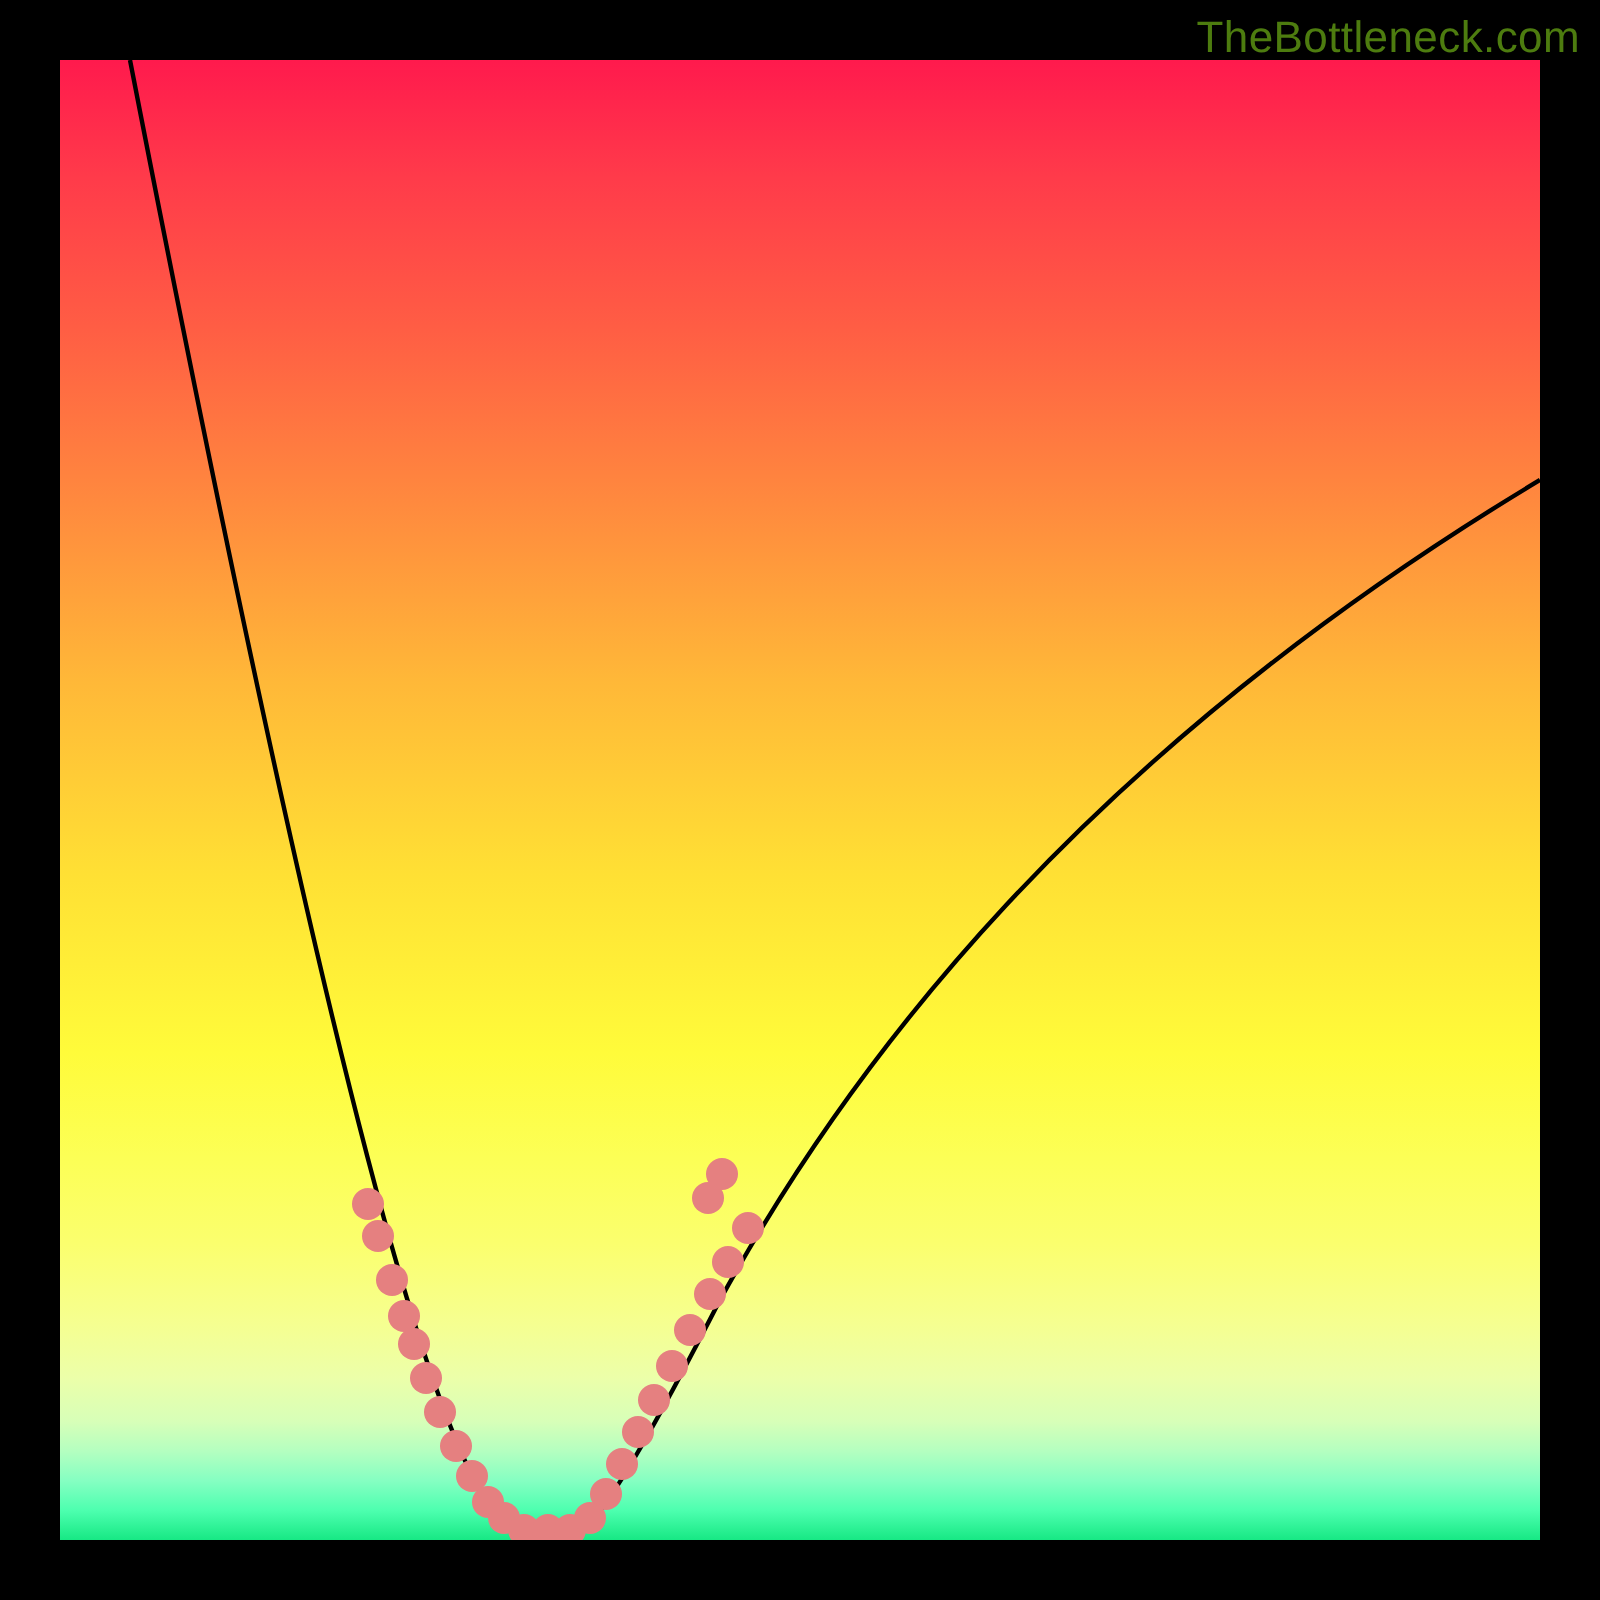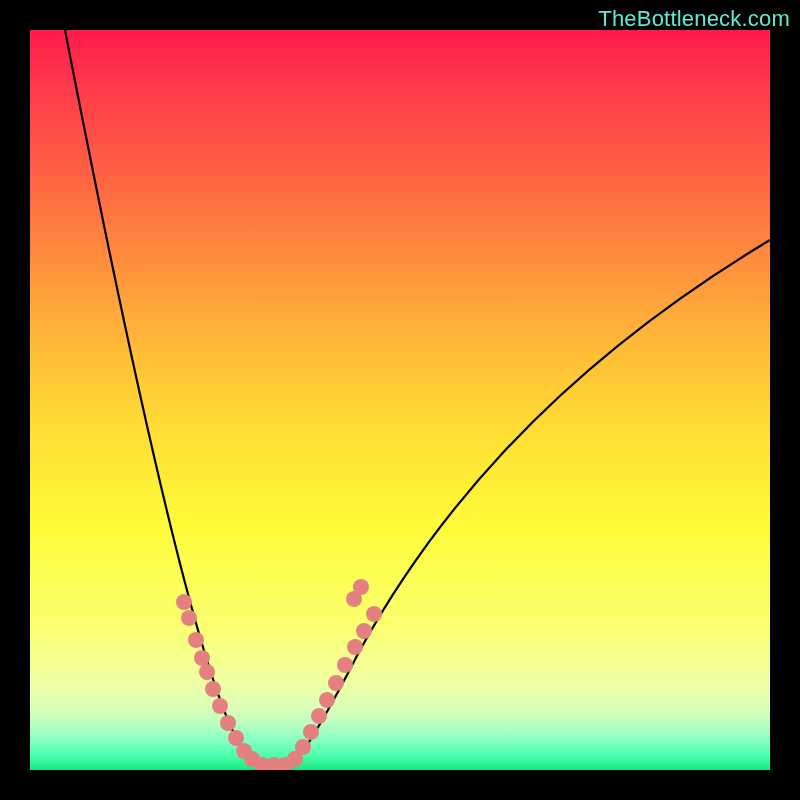--- a/index.html
+++ b/index.html
@@ -32,21 +32,21 @@
       #d7ffb8 92%,
       #b4ffc0 94%,
       #85ffc2 96%,
       #4dffaf 98%,
       #17e884 100%);
   }
   .watermark {
     position: absolute;
     top: 6px;
     right: 10px;
-    color: #5eead4;
+    color: #4d7c0f;
     font-size: 22px;
     font-weight: 500;
     letter-spacing: 0.2px;
     user-select: none;
   }
   svg {
     position: absolute;
     left: 0;
     top: 0;
   }

